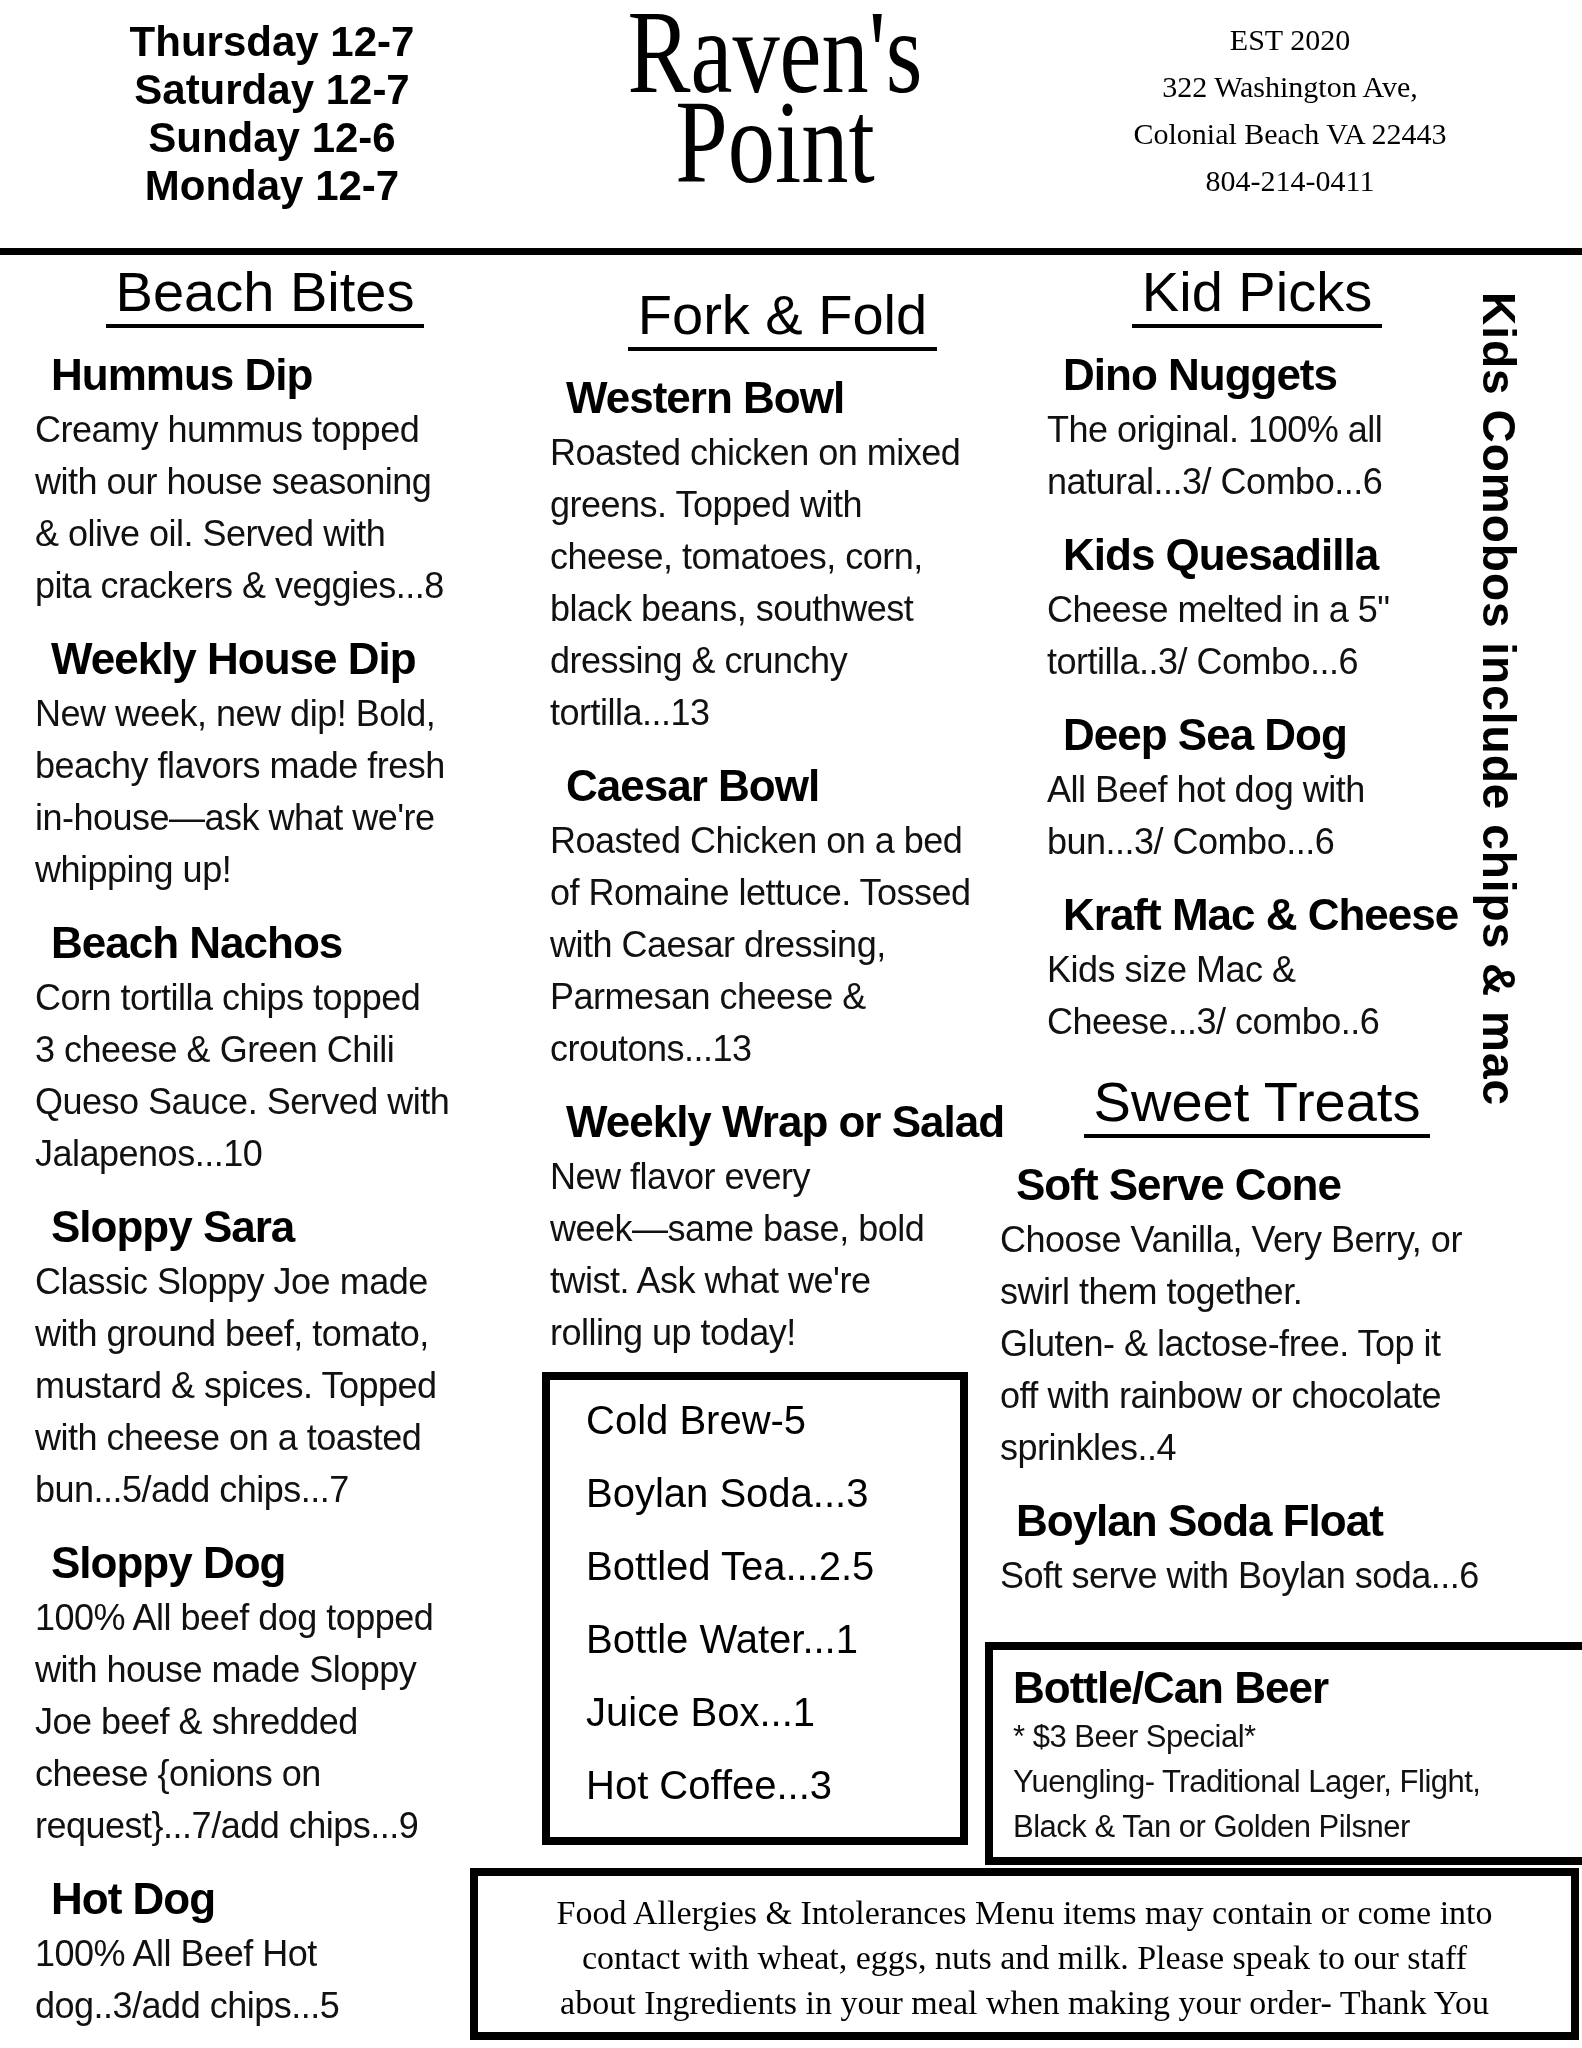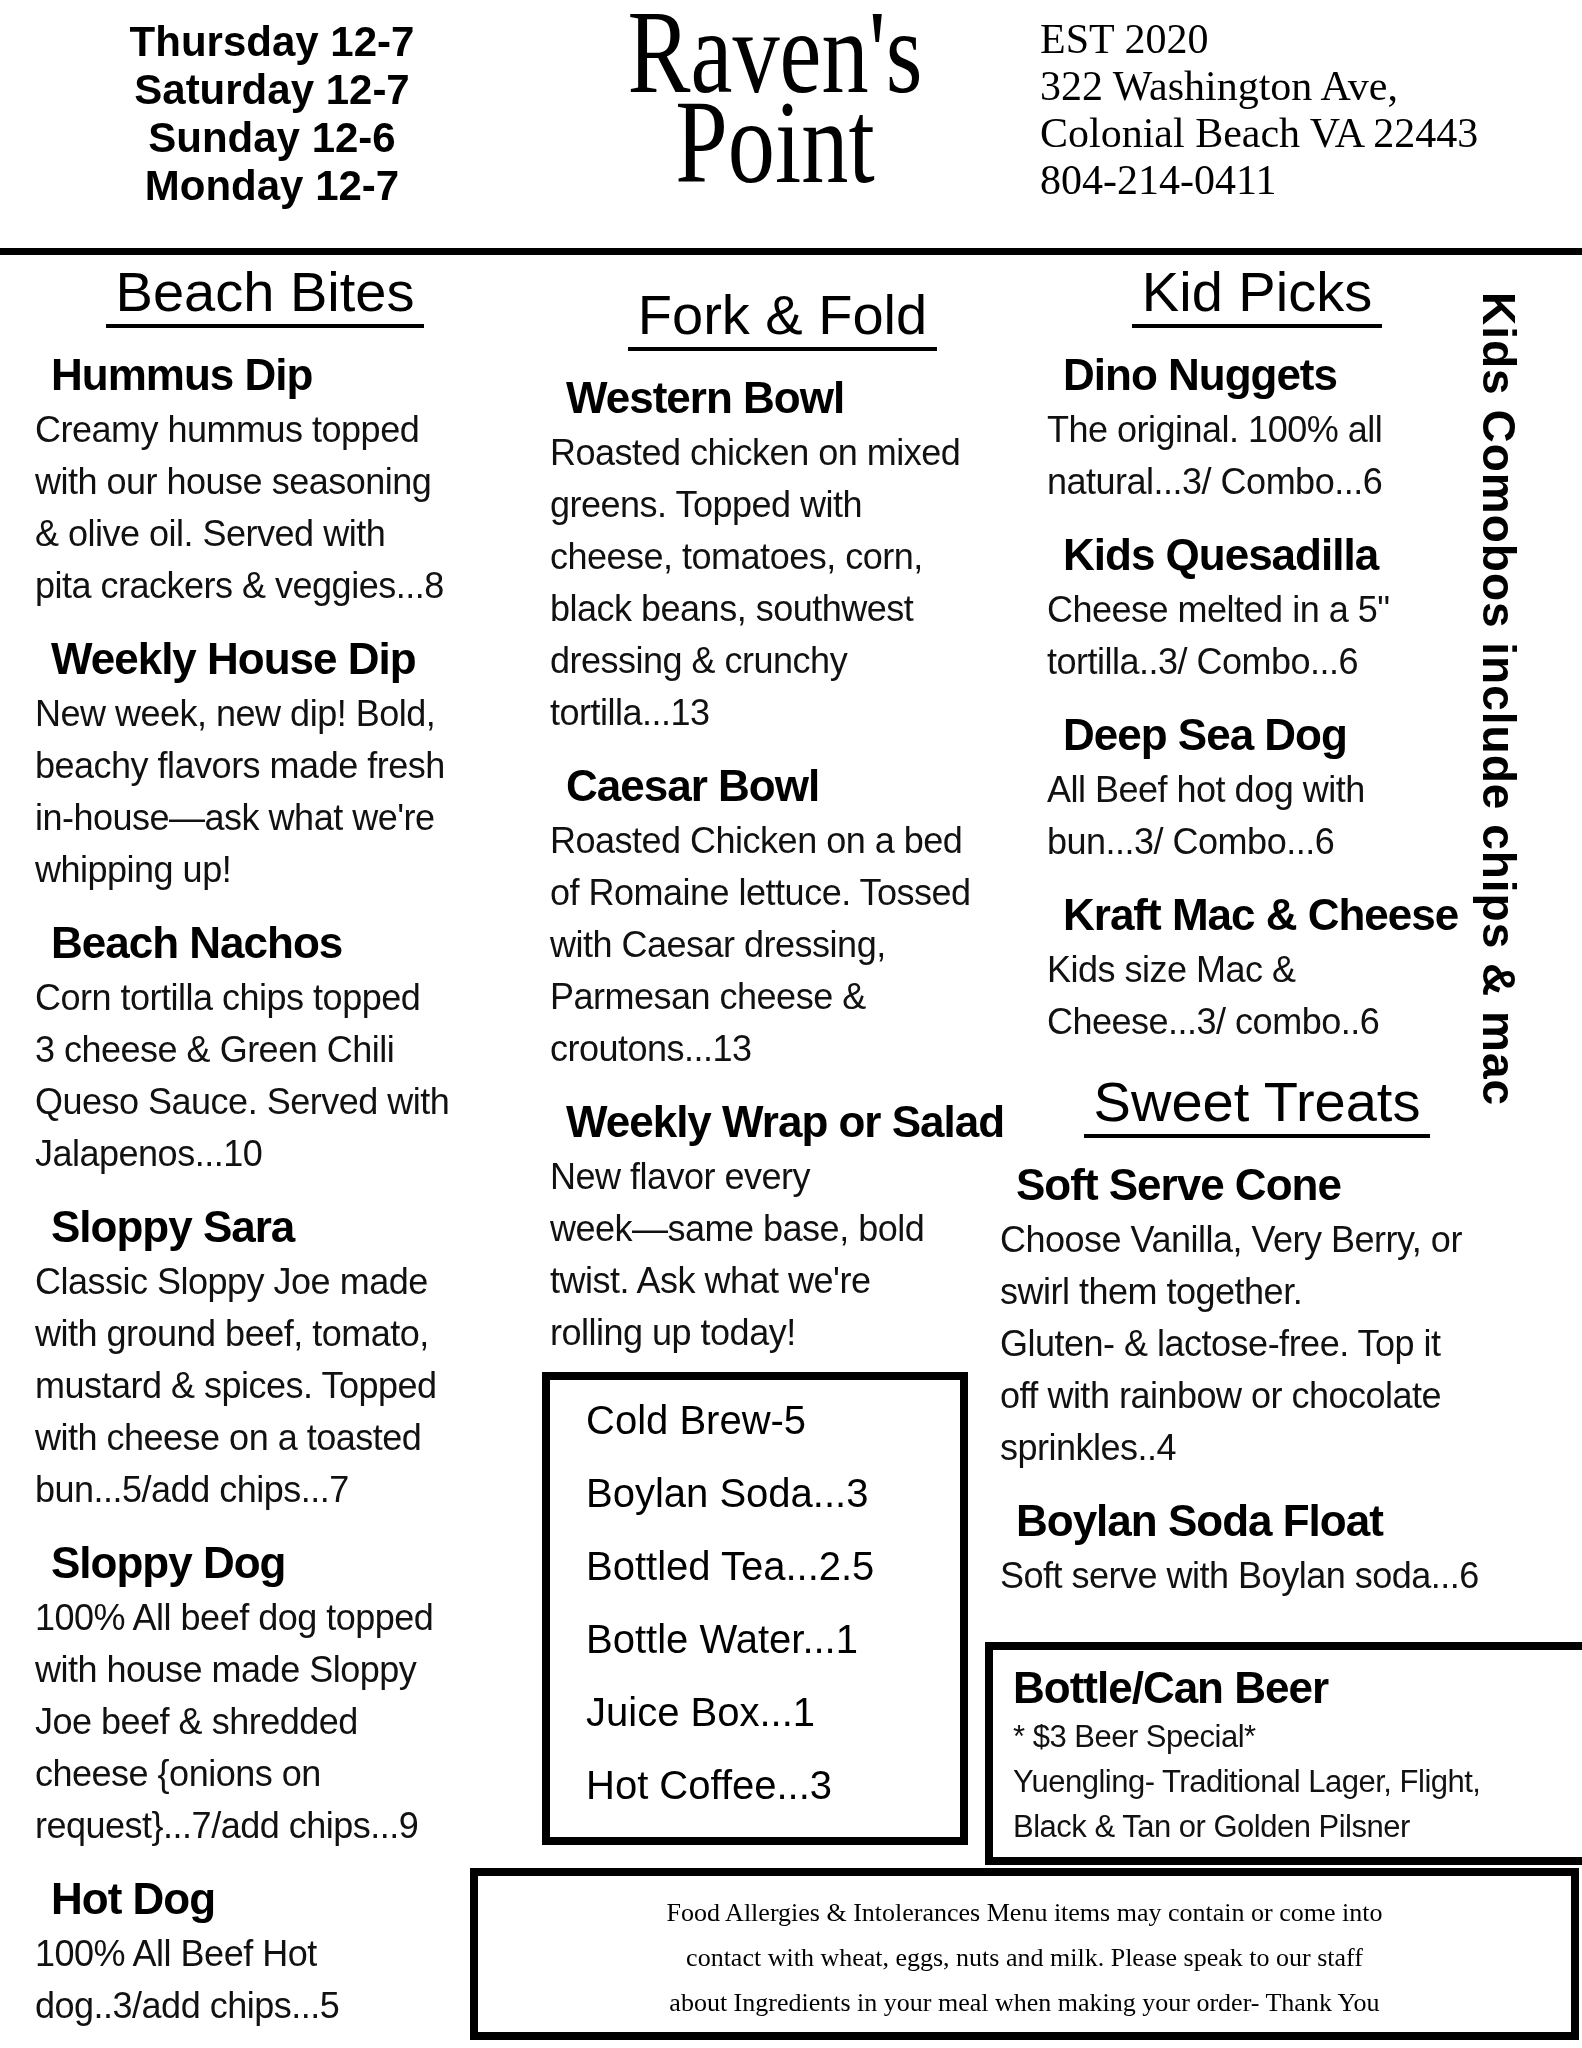--- a/index.html
+++ b/index.html
@@ -11,22 +11,22 @@
   .hours{
     position:absolute;left:40px;top:18px;width:464px;text-align:center;
     font-weight:800;font-size:42px;line-height:48px;
   }
   .title{
     position:absolute;left:545px;top:8px;width:460px;text-align:center;
     font-family:"Liberation Serif",serif;font-size:118px;line-height:90px;
     transform:scaleX(0.8);transform-origin:50% 0;
   }
   .contact{
-    position:absolute;left:1040px;top:16px;width:500px;
-    font-family:"Liberation Serif",serif;font-size:42px;line-height:47px;
+    position:absolute;left:1040px;top:16px;width:500px;text-align:center;
+    font-family:"Liberation Serif",serif;font-size:30px;line-height:47px;
   }
   .rule{position:absolute;left:0;top:248px;width:1582px;height:7px;background:#000;}
   
   .col{position:absolute;}
   .col-left{left:35px;top:262px;width:460px;}
   .col-mid{left:550px;top:285px;width:465px;}
   .col-right{left:1047px;top:262px;width:420px;}
   h2.sec{
     font-size:56px;font-weight:400;margin:0 auto;width:max-content;
     padding:0 10px 2px;border-bottom:4px solid #000;line-height:60px;text-align:center;
@@ -58,21 +58,21 @@
   .drinks-box .dline:first-child{padding-top:4px;}
   .beer-box{
     position:absolute;left:985px;top:1642px;width:550px;height:183px;
     border:8px solid #000;padding:12px 20px;
   }
   .beer-box h3{font-size:44px;font-weight:700;letter-spacing:-1px;line-height:52px;margin:0;white-space:nowrap;}
   .beer-box .bline{font-size:31px;line-height:45px;letter-spacing:-0.5px;white-space:nowrap;color:#111;}
   .allergy-box{
     position:absolute;left:470px;top:1868px;width:1053px;height:128px;
     border:8px solid #000;padding:14px 20px;text-align:center;
-    font-family:"Liberation Serif",serif;font-size:26px;line-height:45px;
+    font-family:"Liberation Serif",serif;font-size:34px;line-height:45px;
   }
 </style>
 </head>
 <body>
 
 <div class="page">
 
   <div class="hours">
     <div>Thursday 12-7</div>
     <div>Saturday 12-7</div>

